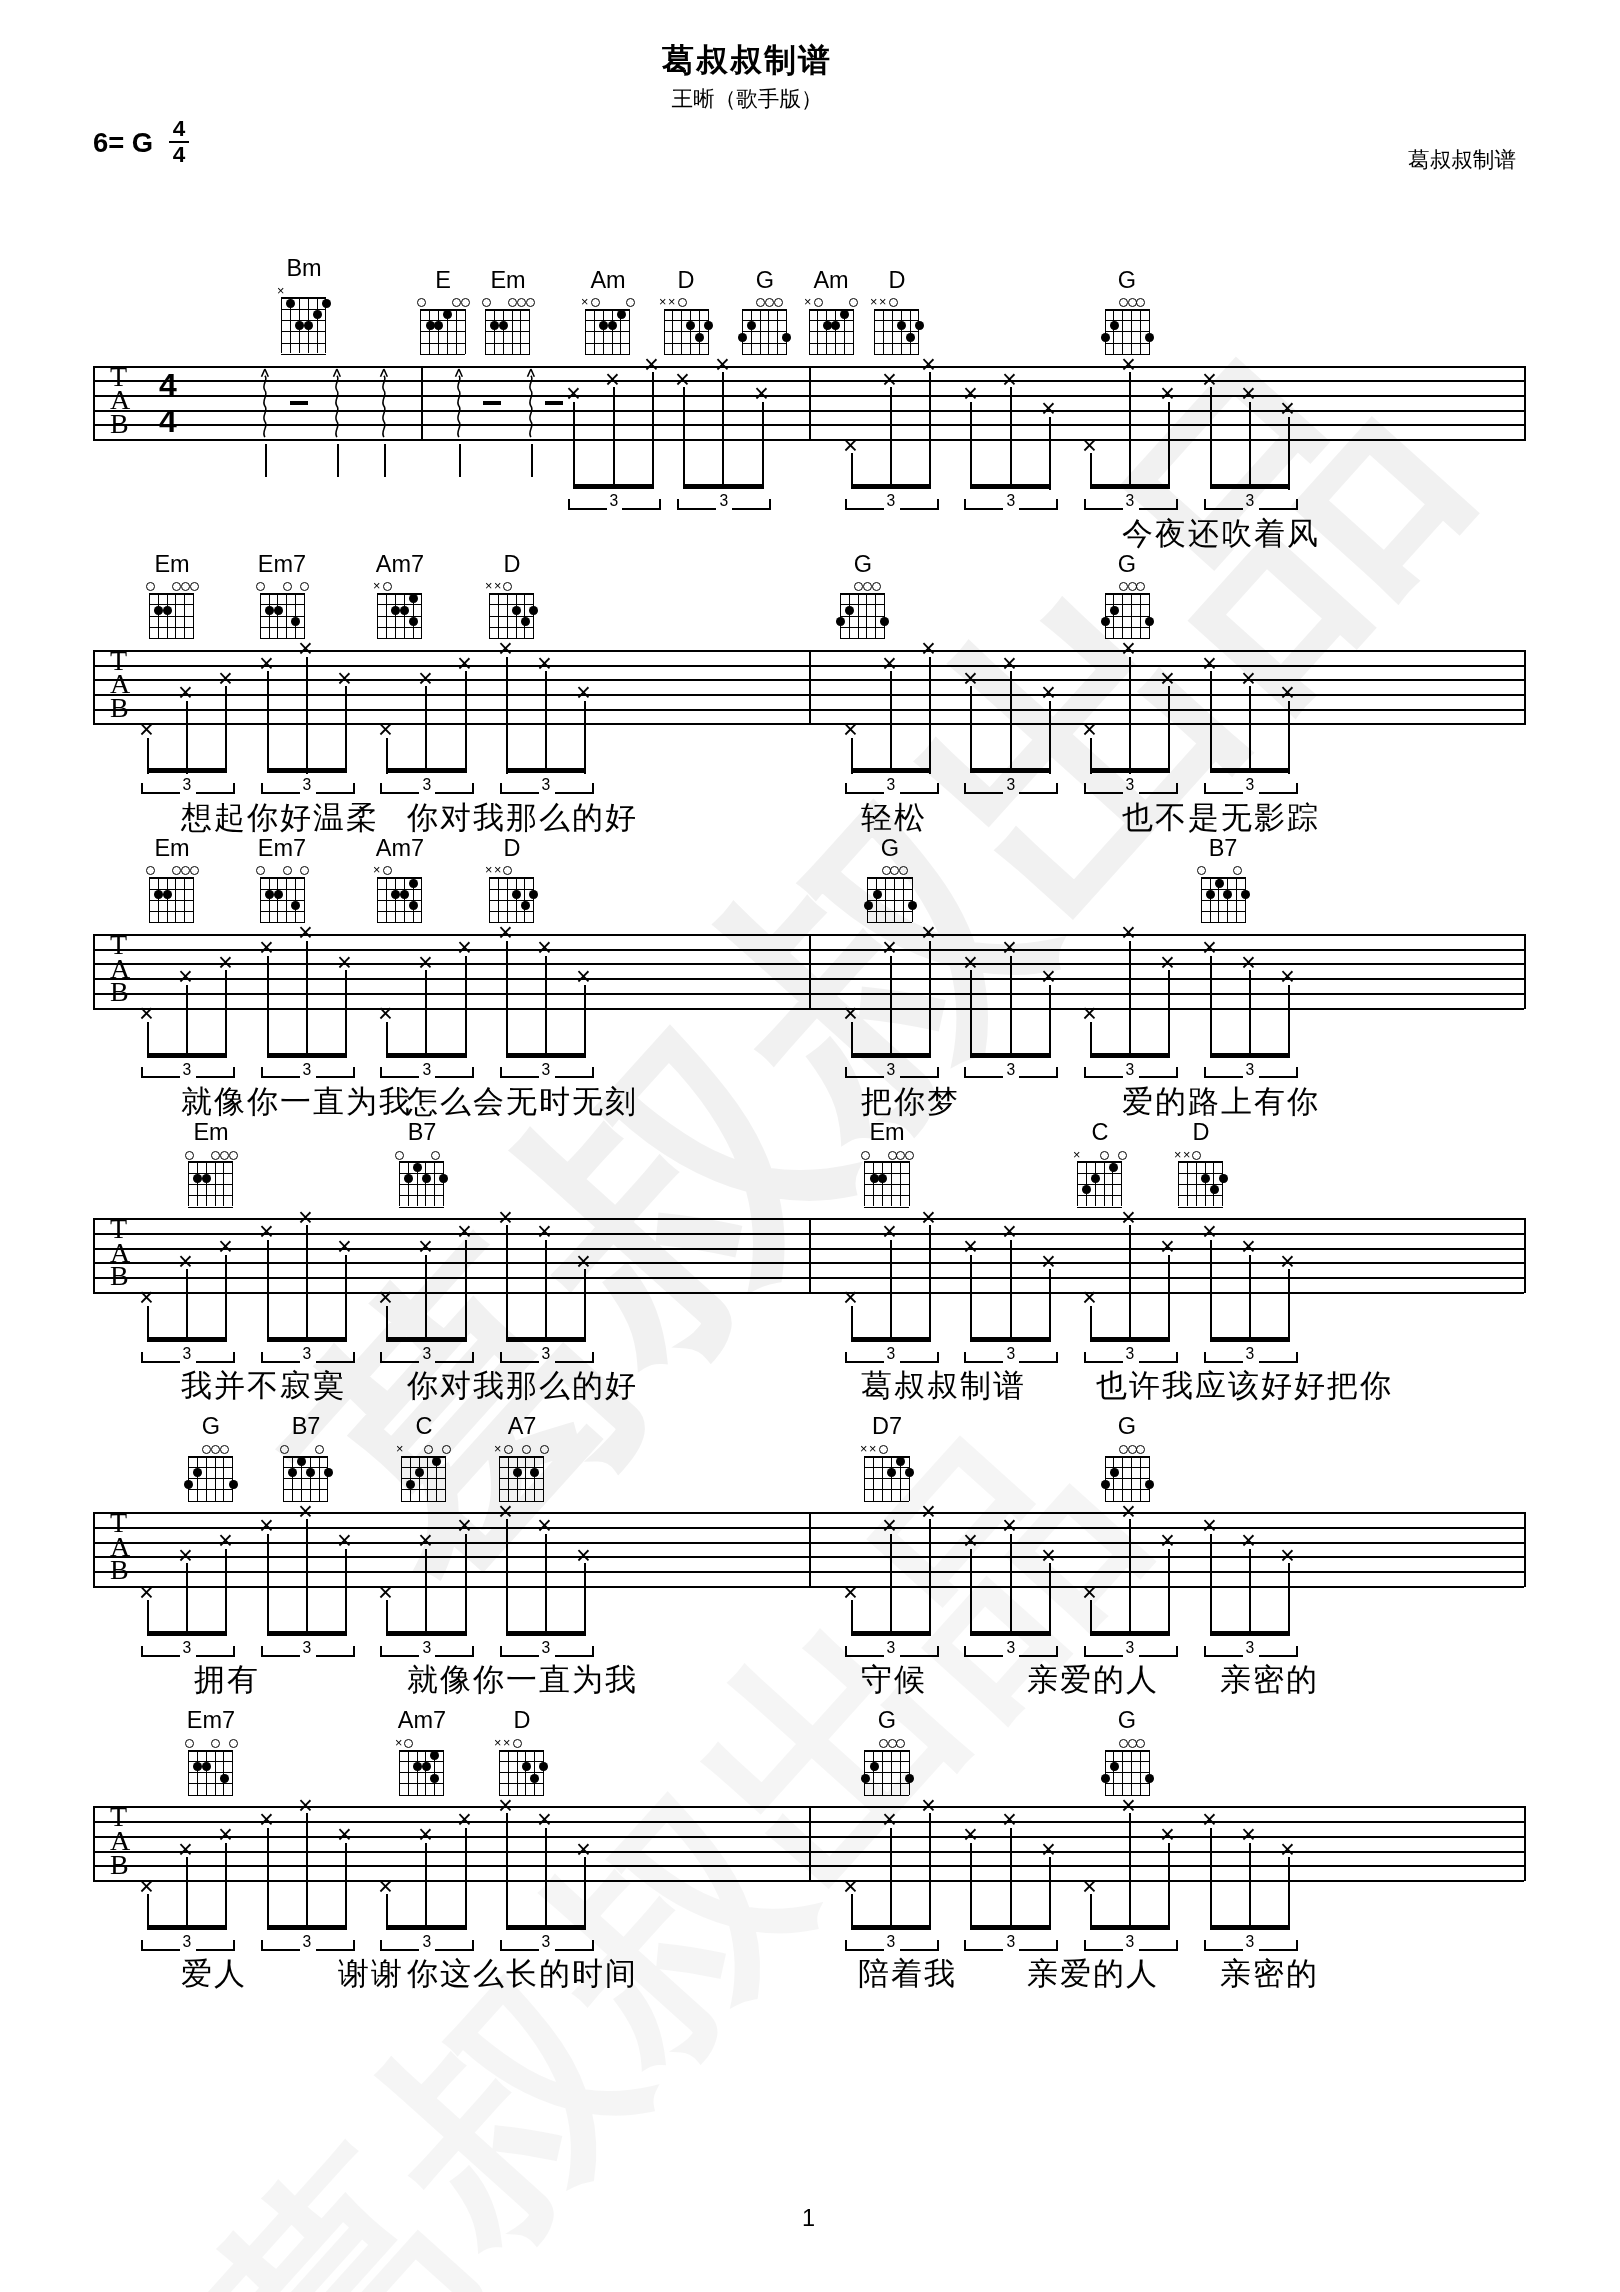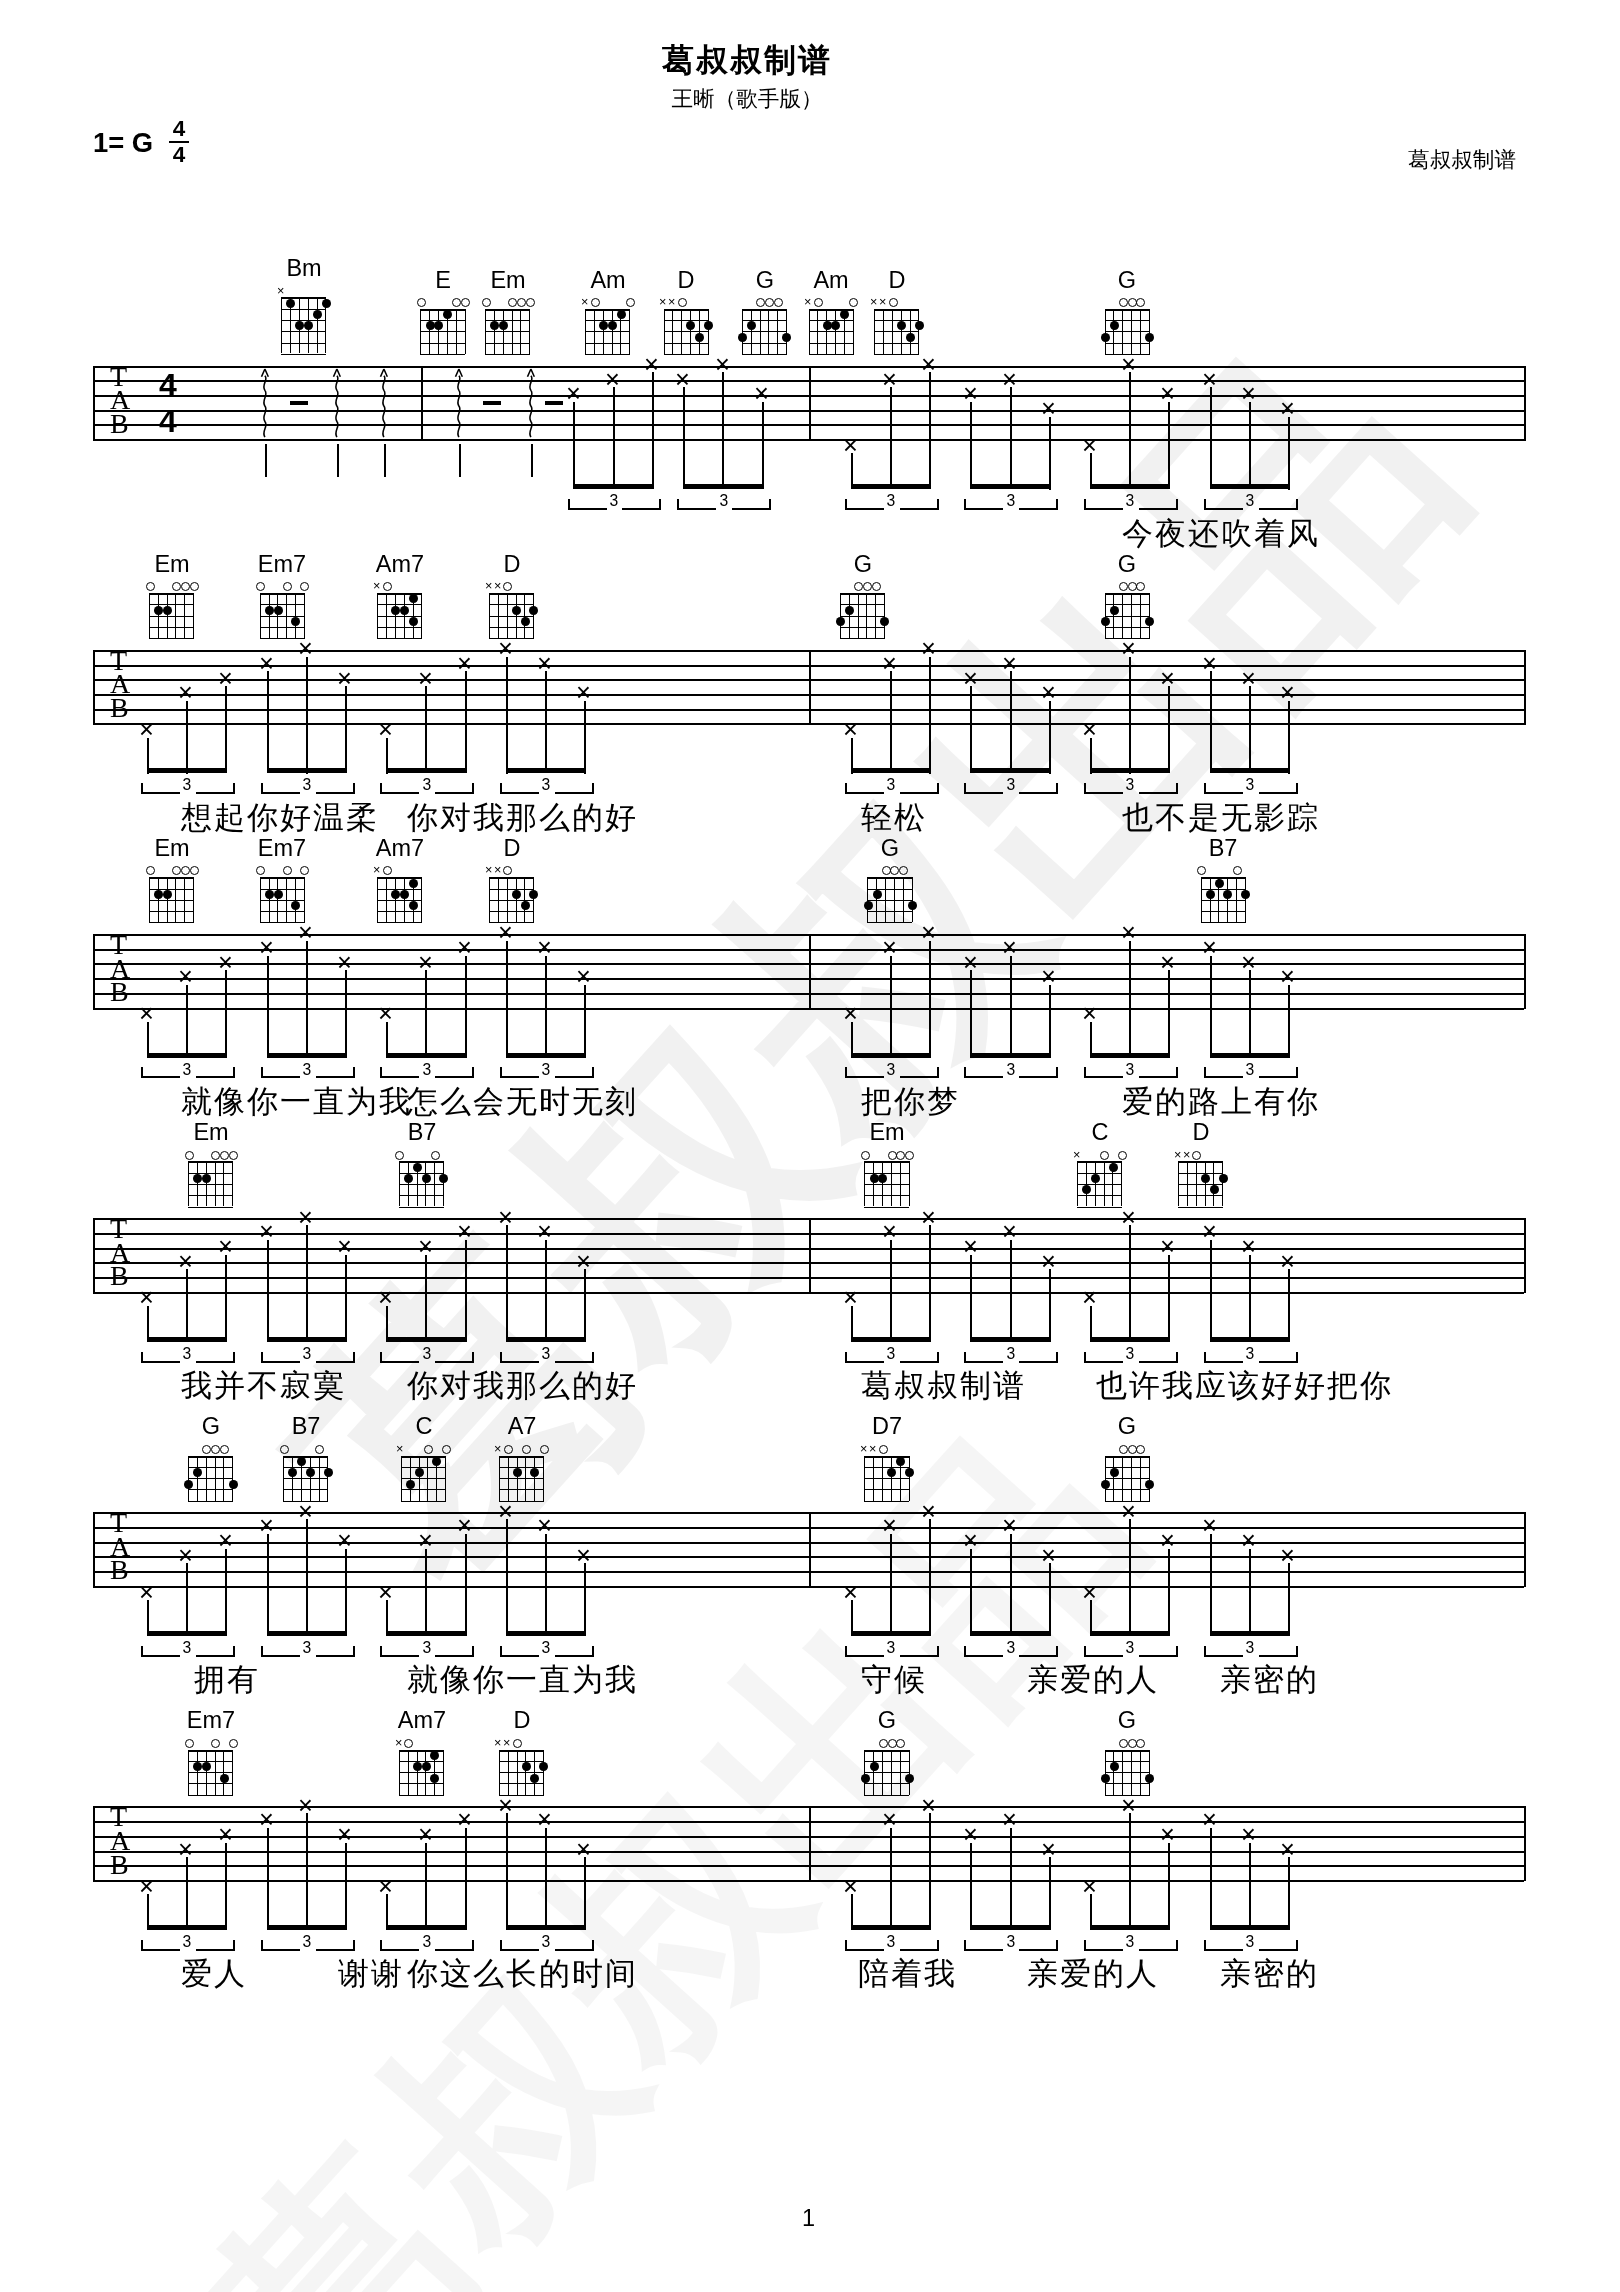--- a/index.html
+++ b/index.html
@@ -37,21 +37,21 @@
 </style>
 </head>
 <body>
 
 <div class="wm" style="left:118px;top:765px;font-size:304px;color:rgba(0,0,0,0.055);transform:rotate(-48deg)">葛叔叔出品</div>
 <div class="wm" style="left:59px;top:1764px;font-size:245px;color:rgba(0,0,0,0.04);transform:rotate(-48deg)">葛叔叔出品</div>
 
 <div class="page-title">葛叔叔制谱</div>
 <div class="page-sub">王晰（歌手版）</div>
 <div class="keysig">
-  <span>1= G</span><span class="frac"><span class="ftop" style="display:block">4</span><span style="display:block">4</span></span>
+  <span>6= G</span><span class="frac"><span class="ftop" style="display:block">4</span><span style="display:block">4</span></span>
 </div>
 <div class="credit">葛叔叔制谱</div>
 
 <div id="sheet">
     <div class="staffline" style="left: 93px; top: 366px; width: 1431px;"></div>
     <div class="staffline" style="left: 93px; top: 380px; width: 1431px;"></div>
     <div class="staffline" style="left: 93px; top: 395px; width: 1431px;"></div>
     <div class="staffline" style="left: 93px; top: 410px; width: 1431px;"></div>
     <div class="staffline" style="left: 93px; top: 424px; width: 1431px;"></div>
     <div class="staffline" style="left: 93px; top: 439px; width: 1431px;"></div>

